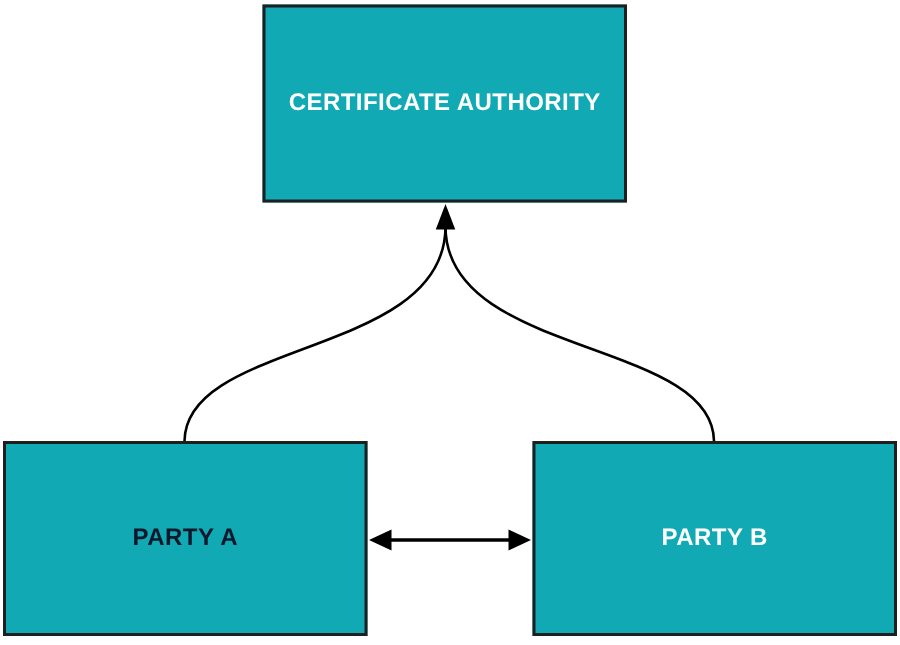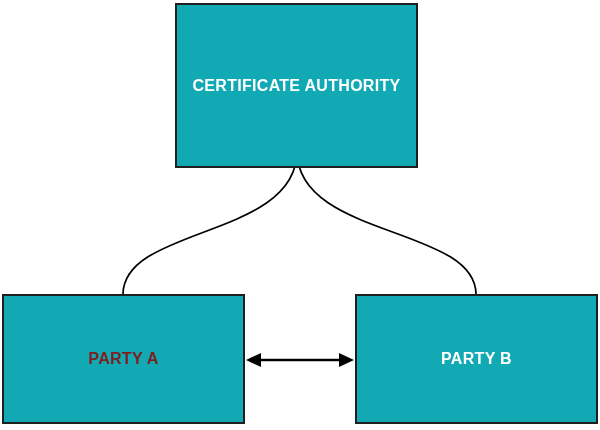--- a/index.html
+++ b/index.html
@@ -37,21 +37,21 @@
     font-weight: bold;
     font-size: 16px;
     letter-spacing: 0.3px;
     line-height: 1.1;
     user-select: none;
   }
   .node-ca {
     left: 175px;
     top: 3px;
     width: 243px;
-    height: 165px;
+    height: 132px;
   }
   .node-party-a {
     left: 2px;
     top: 294px;
     width: 243px;
     height: 130px;
   }
   .node-party-b {
     left: 355px;
     top: 294px;
@@ -75,20 +75,20 @@
     <line x1="259" y1="360" x2="341" y2="360" stroke-width="2.4" stroke="#000000"></line>
     <polygon points="246,360 261,353 261,367" fill="#000000"></polygon>
     <polygon points="354,360 339,353 339,367" fill="#000000"></polygon>
   </svg>
 
   <div class="node node-ca" style="background: rgb(16, 169, 180); border-color: rgb(31, 31, 31);">
     <span class="node-label" style="color: rgb(255, 255, 255);">CERTIFICATE AUTHORITY</span>
   </div>
 
   <div class="node node-party-a" style="background: rgb(16, 169, 180); border-color: rgb(31, 31, 31);">
-    <span class="node-label" style="color: #7f1d1d;">PARTY A</span>
+    <span class="node-label" style="color: #0f172a;">PARTY A</span>
   </div>
 
   <div class="node node-party-b" style="background: rgb(16, 169, 180); border-color: rgb(31, 31, 31);">
     <span class="node-label" style="color: rgb(255, 255, 255); text-align: center;">PARTY B</span>
   </div>
 
 </div>
 
 </body></html>

